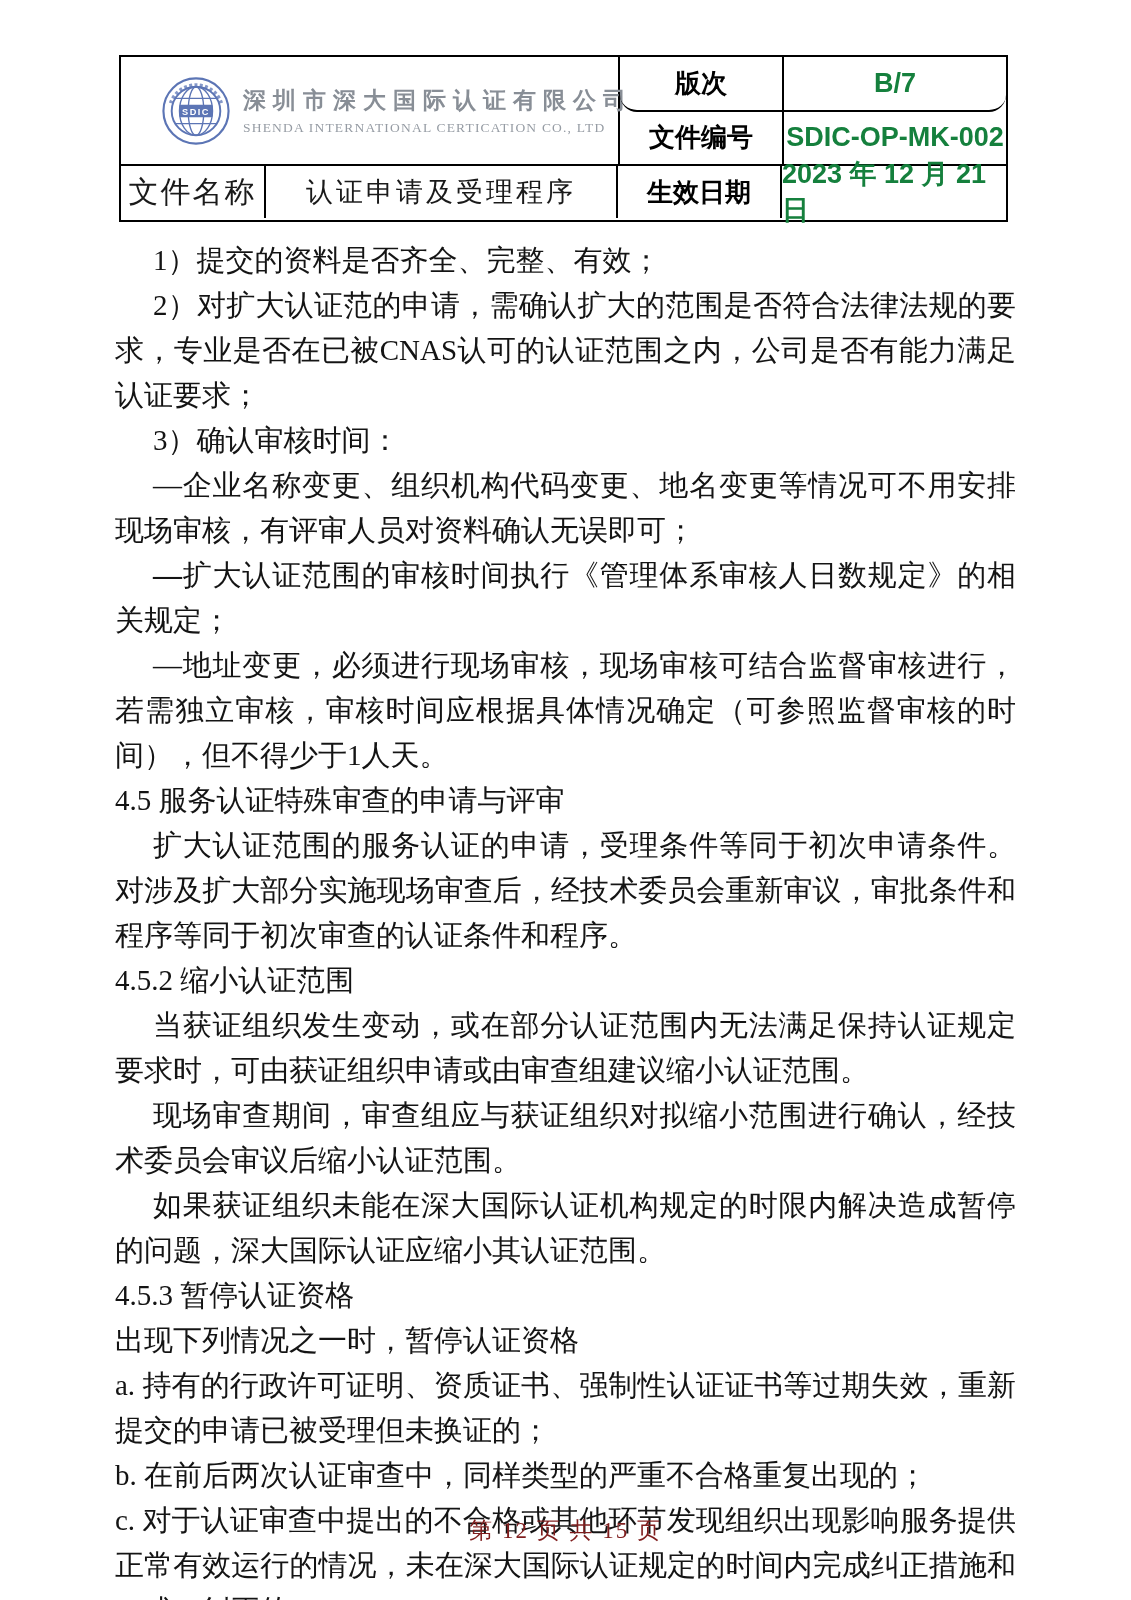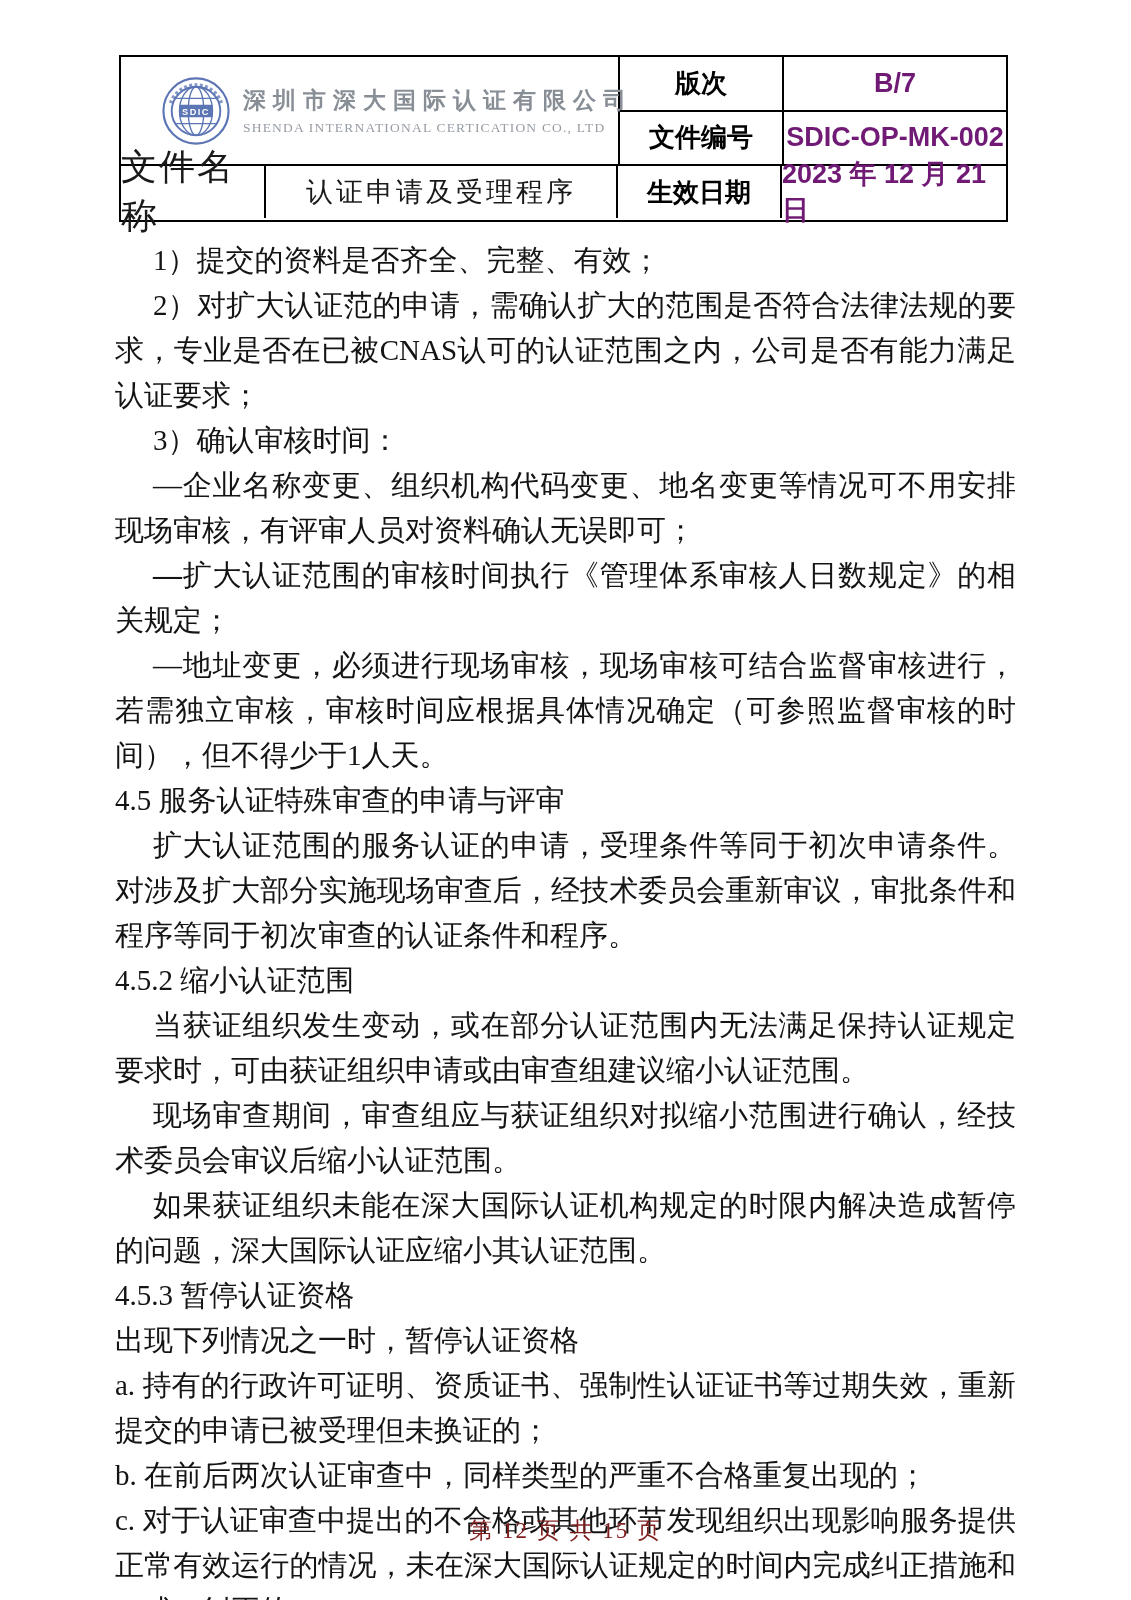--- a/index.html
+++ b/index.html
@@ -23,34 +23,34 @@
   .company-cn {
     font-family:"Liberation Sans","DejaVu Sans",sans-serif;
     font-size:23px; font-weight:600; letter-spacing:7px;
     color:#888e96; white-space:nowrap;
   }
   .company-en {
     font-family:"Liberation Serif","DejaVu Serif",serif;
     font-size:13.5px; letter-spacing:1.2px; color:#969ca4; margin-top:4px; white-space:nowrap;
   }
   .ht-top-right { flex:1; display:flex; flex-direction:column; }
-  .ht-row { flex:1; display:flex; }
+  .ht-row { flex:1; display:flex;border-radius:17px; }
   .ht-row.first { border-bottom:2px solid #000; }
   .cell { display:flex; align-items:center; justify-content:center; }
   .lbl-cell {
     width:164px; border-right:2px solid #000;
     font-family:"Liberation Sans","DejaVu Sans",sans-serif;
     font-weight:700; font-size:26px; color:#000;
   }
   .val-cell {
     flex:1; font-family:"Liberation Sans","DejaVu Sans",sans-serif;
-    font-weight:700; font-size:27px; color:#701a75;
+    font-weight:700; font-size:27px; color:#15803d;
   }
   .ht-bottom { height:52px; display:flex; }
-  .name-lbl-cell { width:145px; border-right:2px solid #000; font-size:36px; letter-spacing:2px; }
+  .name-lbl-cell { width:145px; border-right:2px solid #000; font-size:30px; letter-spacing:2px; }
   .name-val-cell { width:352px; border-right:2px solid #000; font-size:27px; letter-spacing:3px; }
 
   
   .body-text {
     position:absolute; left:115px; top:238px; width:901px;
     font-size:29px; line-height:45px; text-align:justify;
     color:#141414;
   }
   .body-text p { margin:0; }
   .indent { text-indent:38px; }

